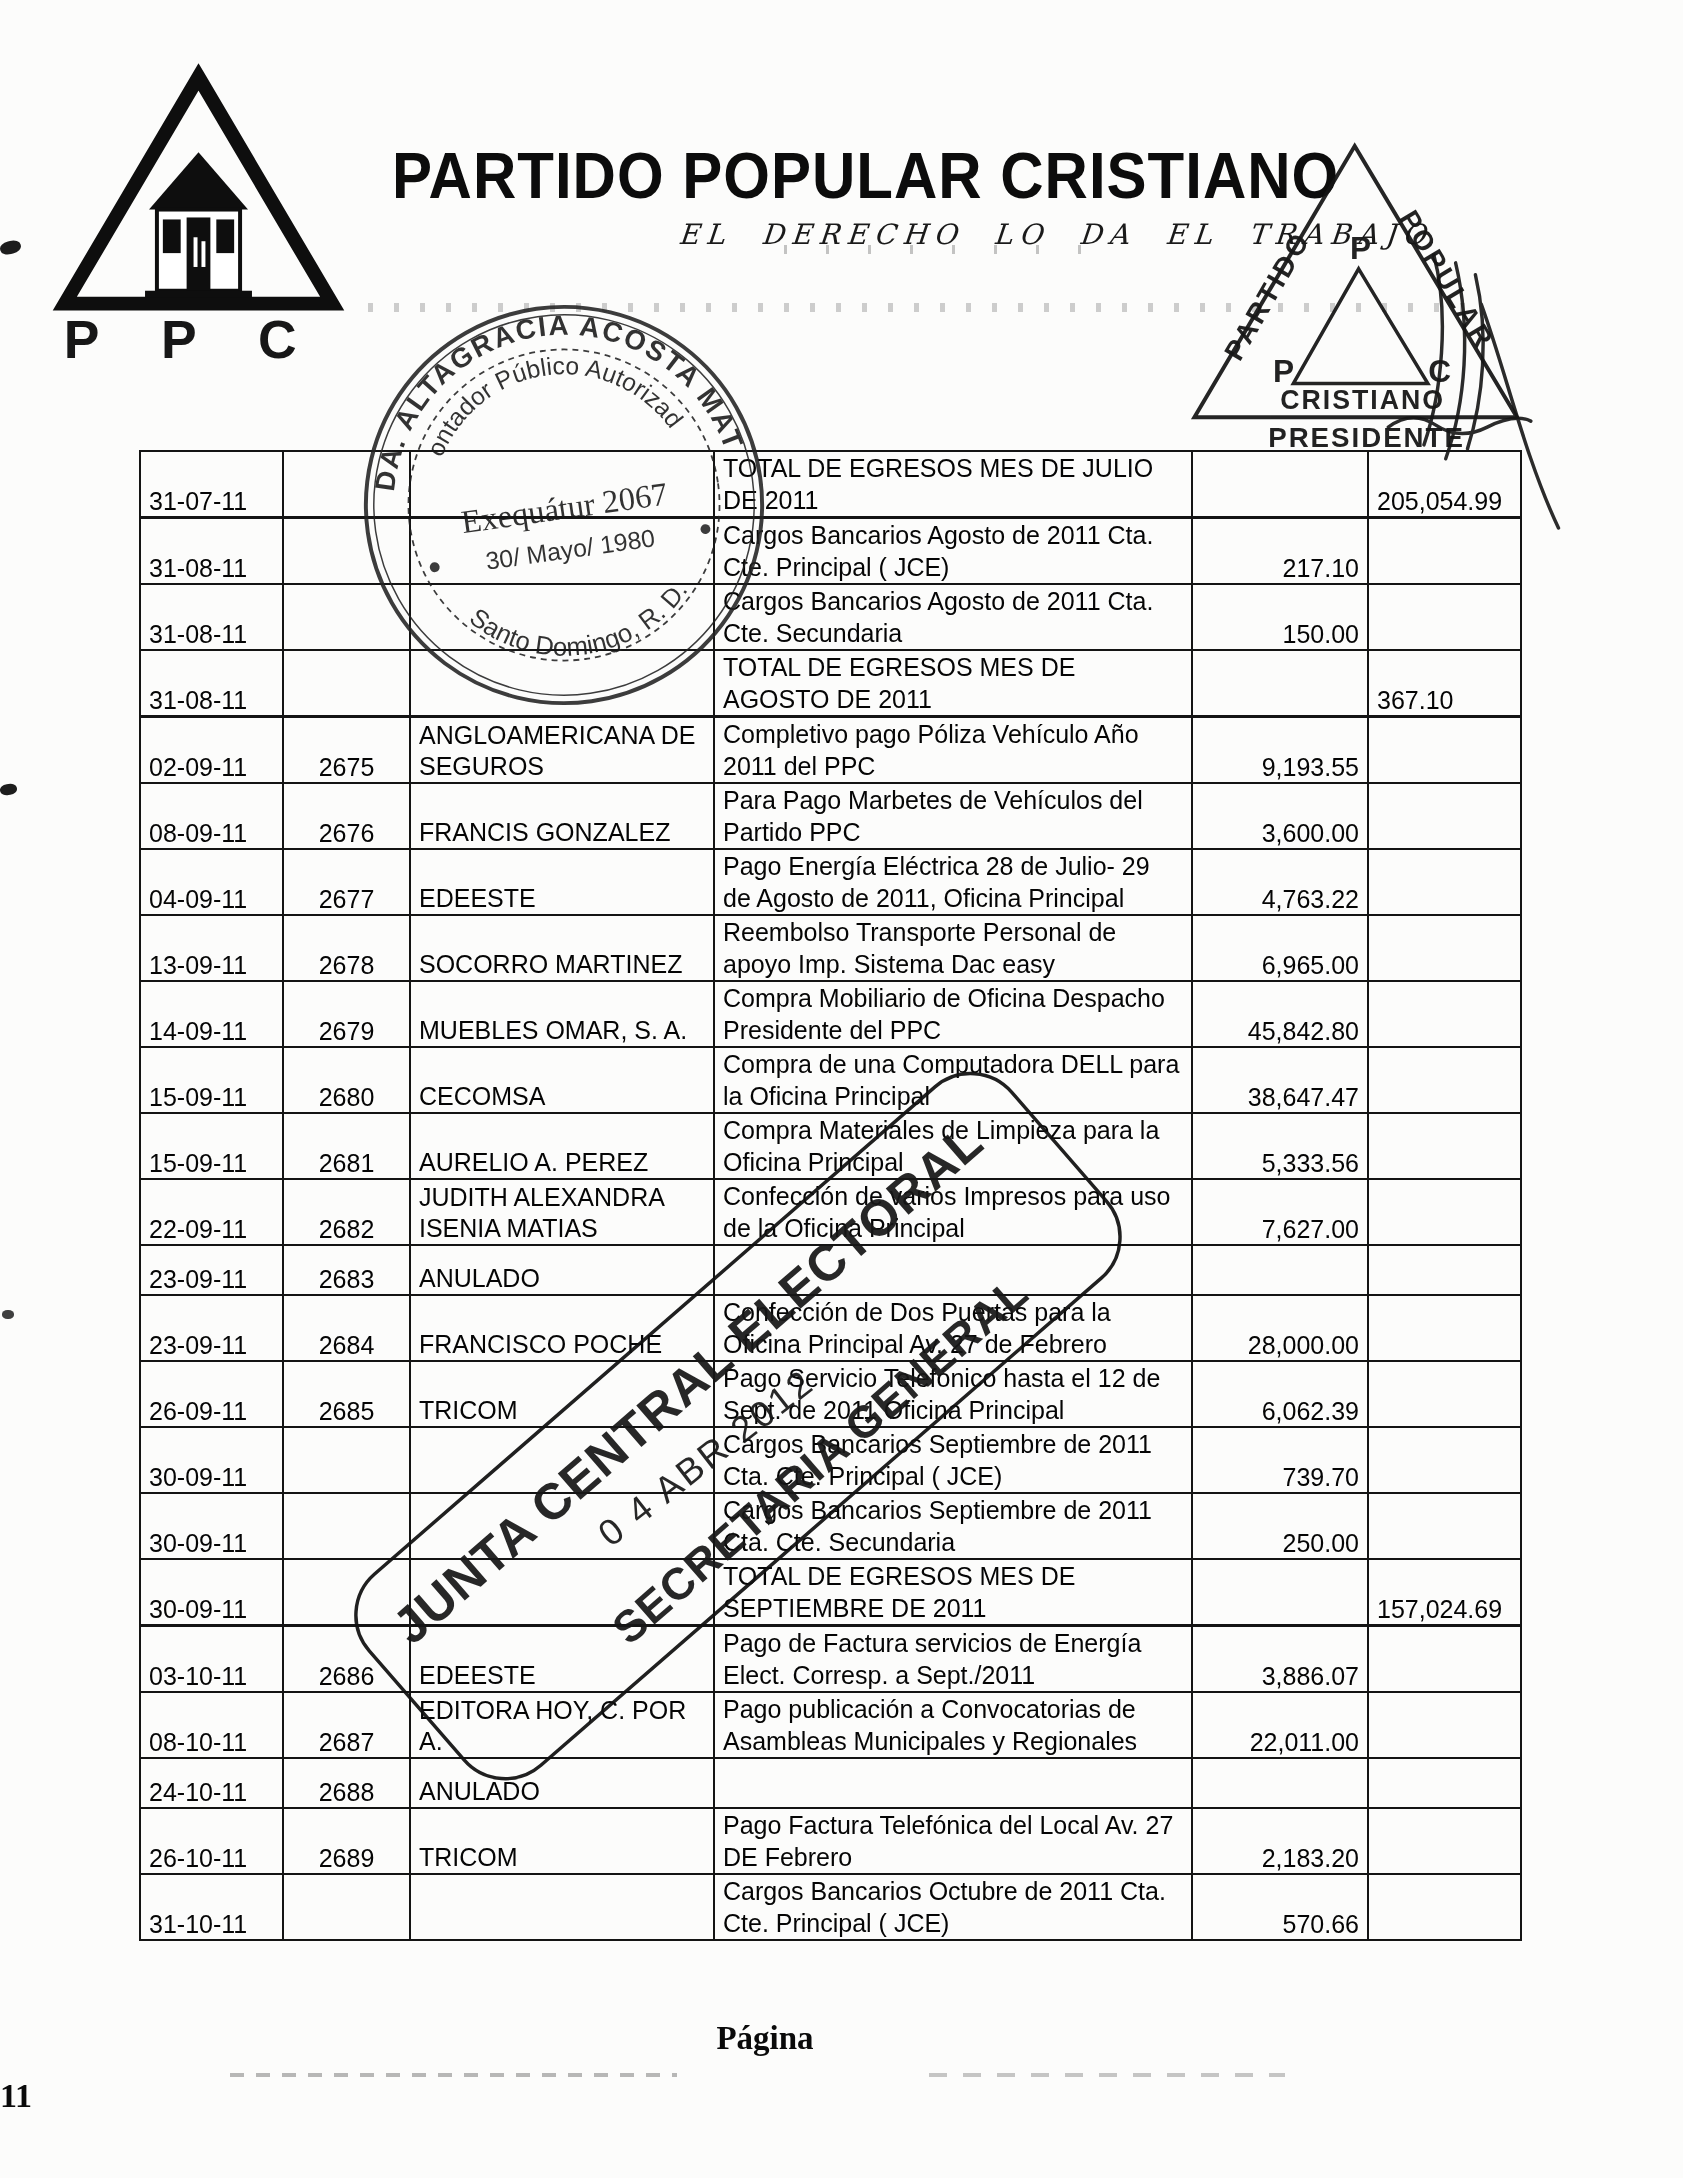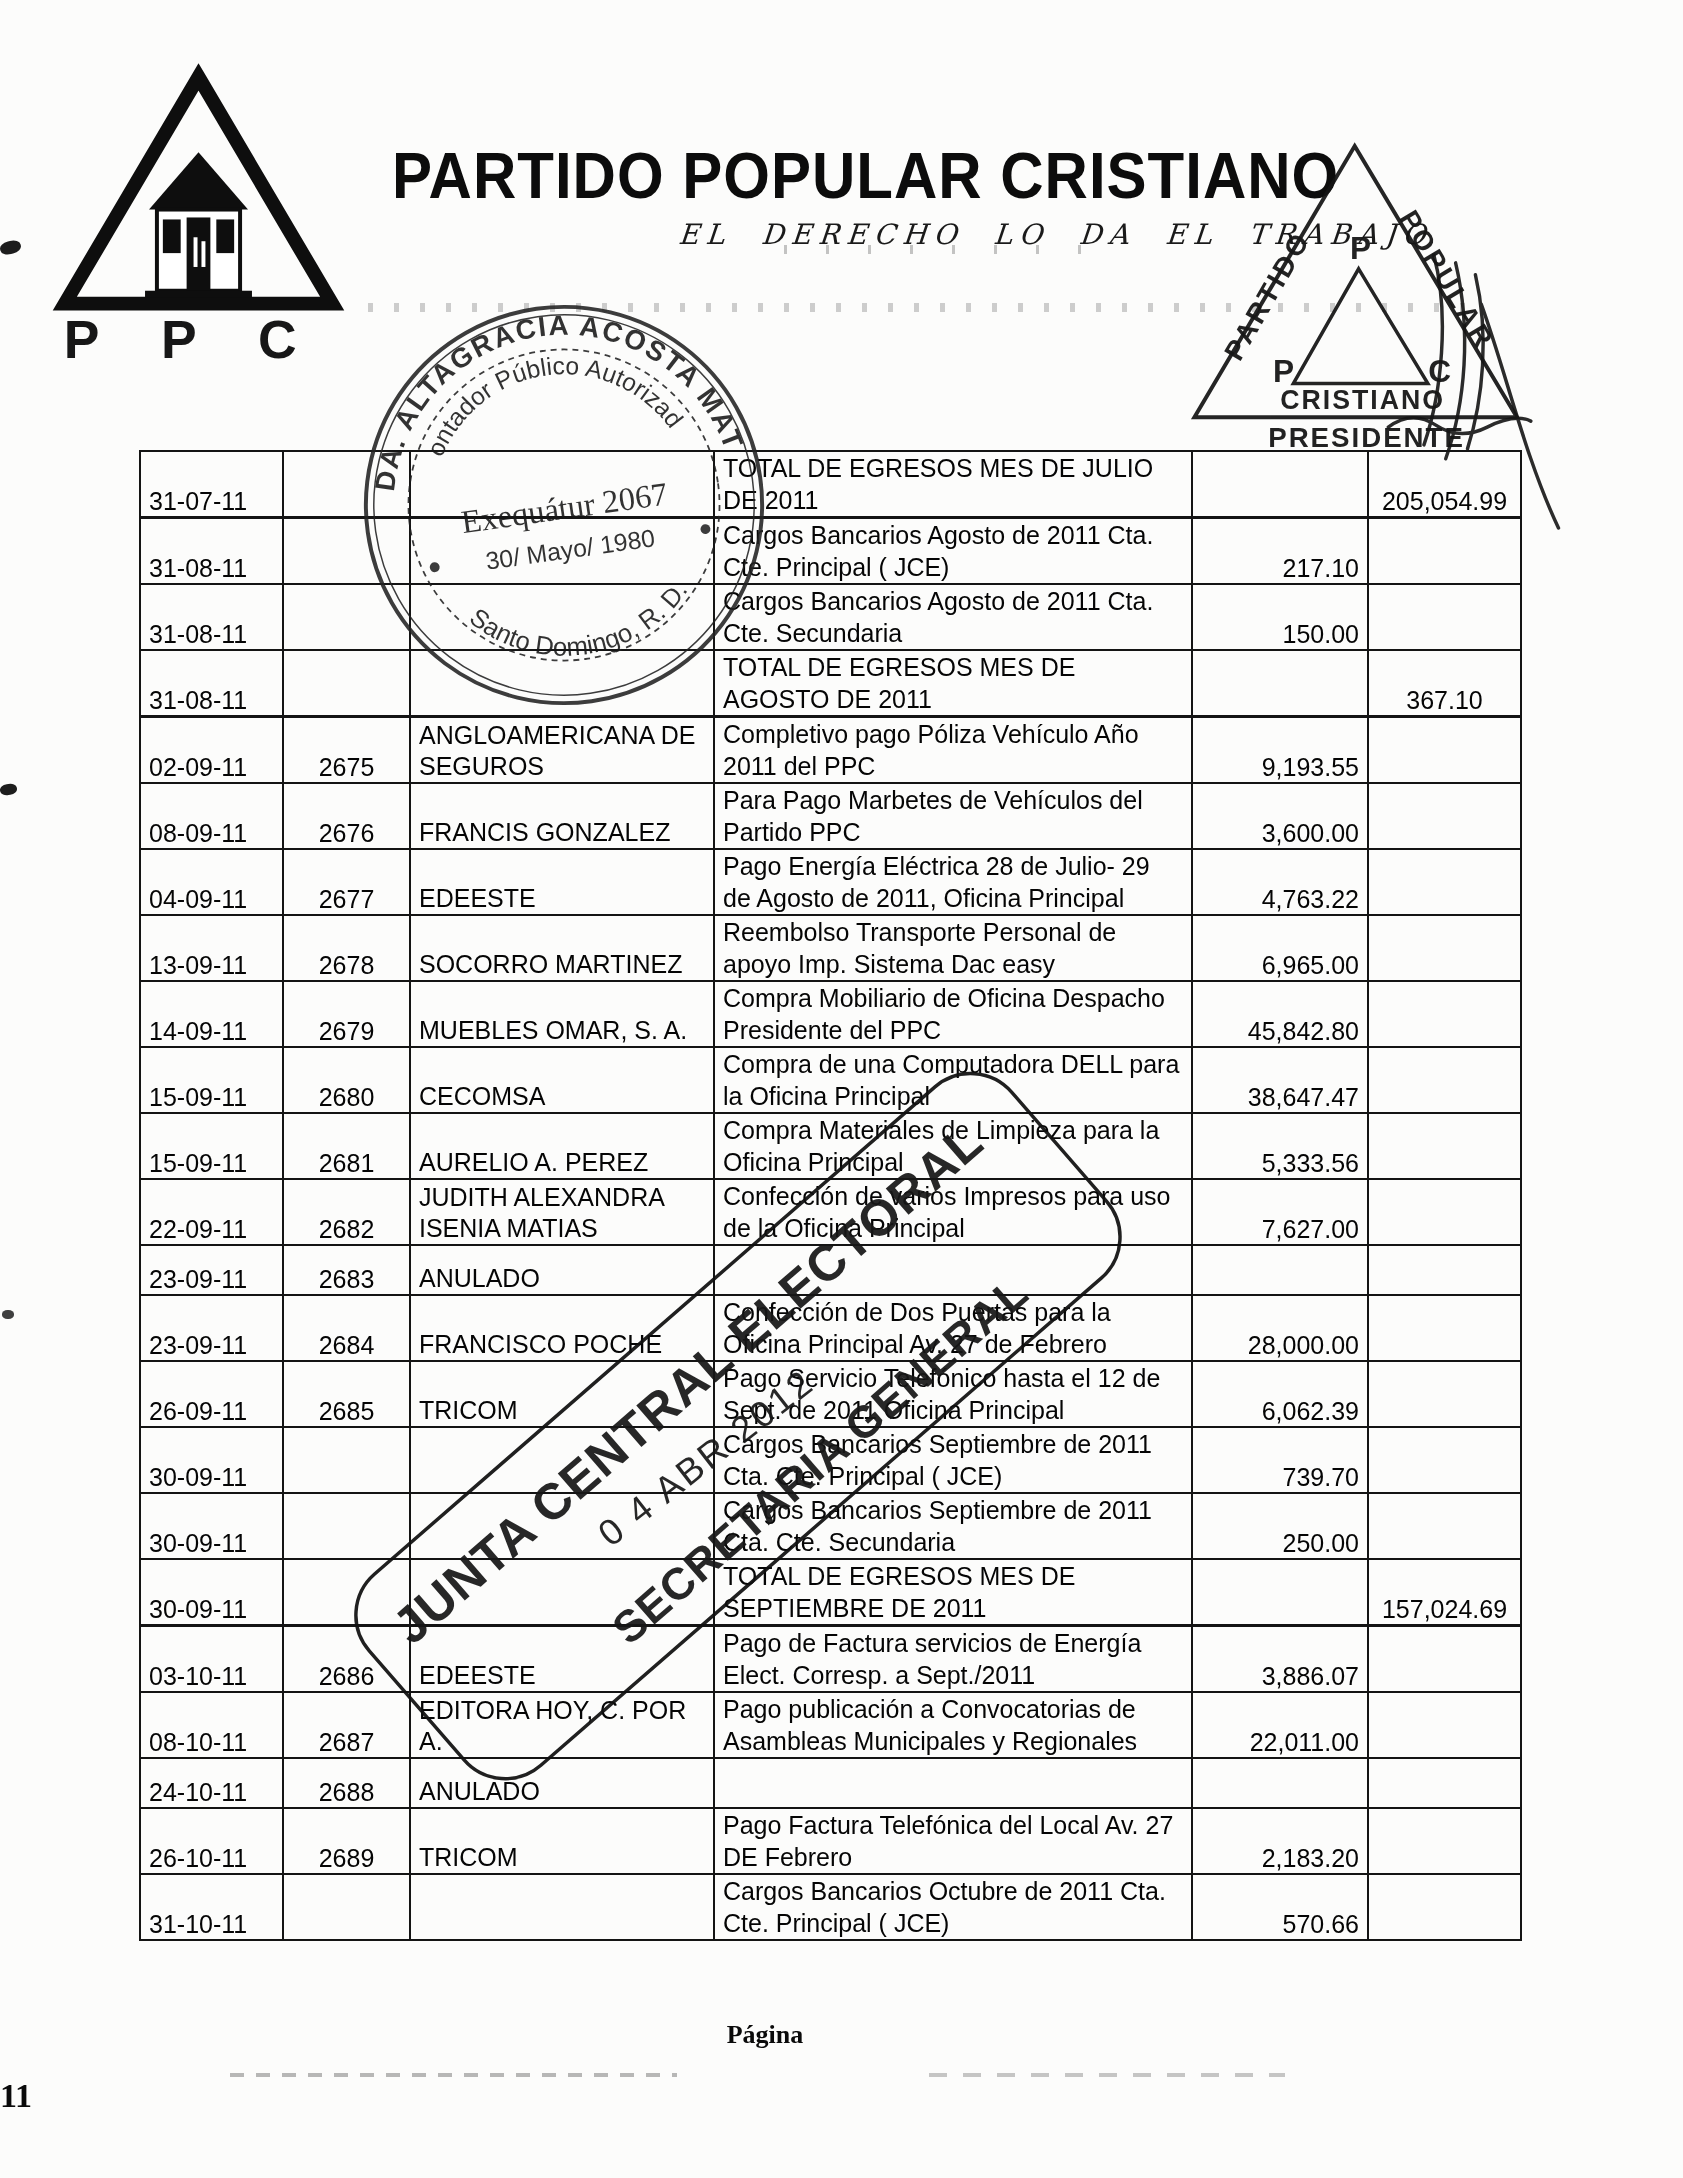--- a/index.html
+++ b/index.html
@@ -28,30 +28,30 @@
           table-layout:fixed;font-size:25px;color:#050505;}
   .ledger td{border:2px solid #141414;padding:0 8px;vertical-align:bottom;overflow:hidden;}
   .ledger tr{height:65px;}
   .ledger tr.short{height:50px;}
   .ledger tr.total-row td{border-bottom-width:3px;}
   .c-date{padding-left:14px;padding-bottom:9px;}
   .c-check{text-align:center;padding-bottom:9px;border-radius:19px;}
   .c-payee{padding-left:8px;padding-bottom:8px;line-height:31px;}
   .c-desc{vertical-align:middle;padding-left:8px;line-height:32px;}
   .c-amount{text-align:right;padding-right:16px;padding-bottom:8px;}
-  .c-total{text-align:center;padding-right:14px;padding-bottom:8px;}
+  .c-total{text-align:left;padding-right:14px;padding-bottom:8px;}
   .bold{font-weight:normal;}
 
   
   .stamp{position:absolute;pointer-events:none;}
   svg text{fill:#171717;}
 
   
   .pg-label{position:absolute;left:0;top:2020px;width:1530px;text-align:center;
-            font-family:"Liberation Serif",serif;font-weight:bold;font-size:26px;color:#0a0a0a;}
+            font-family:"Liberation Serif",serif;font-weight:bold;font-size:33px;color:#0a0a0a;}
   .pg-num{position:absolute;left:0;top:2077px;width:1500px;text-align:left;
           font-family:"Liberation Serif",serif;font-weight:bold;font-size:34px;color:#0a0a0a;}
   .dash{position:absolute;height:4px;}
   .dash-l{left:230px;top:2073px;width:447px;opacity:.5;
           background:repeating-linear-gradient(90deg,rgba(0,0,0,.55) 0 14px,transparent 14px 26px);}
   .dash-r{left:929px;top:2073px;width:356px;opacity:.4;
           background:repeating-linear-gradient(90deg,rgba(0,0,0,.55) 0 18px,transparent 18px 34px);}
 </style>
 </head>
 <body>

